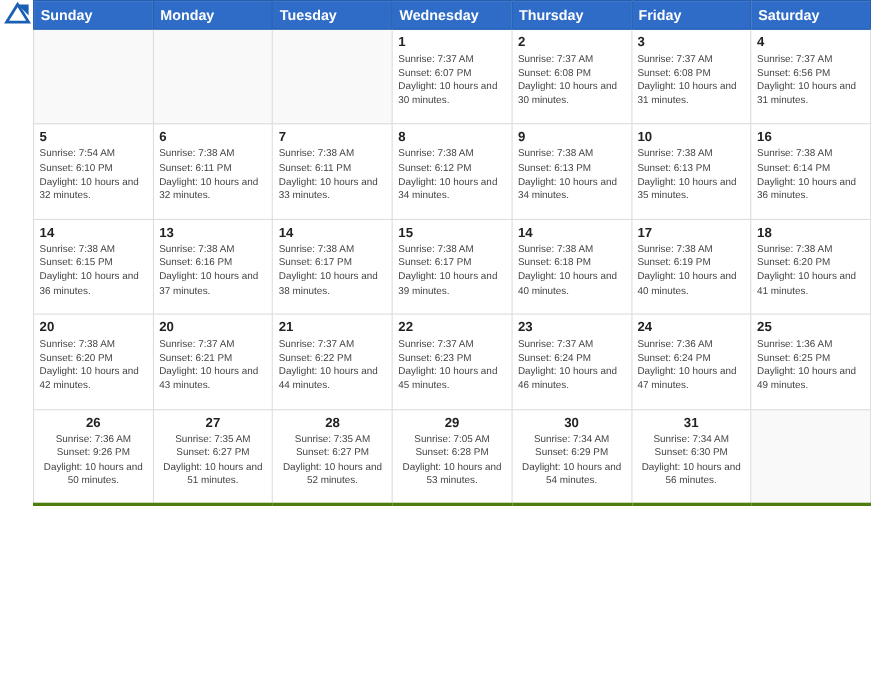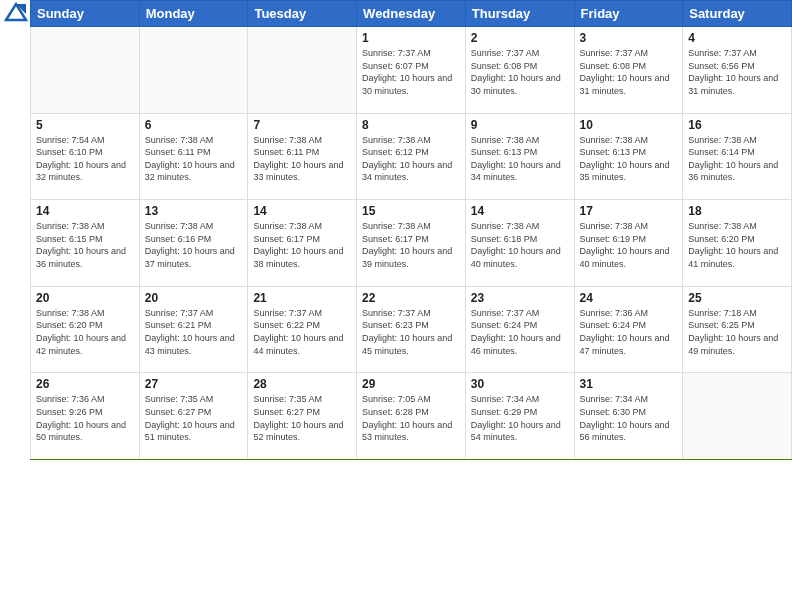--- a/index.html
+++ b/index.html
@@ -78,21 +78,22 @@
     }
     .day-info {
       font-size: 9px;
       color: #444;
       line-height: 1.4;
     }
     .empty {
       background: #f9f9f9;
     }
     tr:last-child td {
-      border-bottom: 1px solid #4d7c0f;
+      border-bottom: 3px solid #4d7c0f;
+      text-align: center;
     }
   </style>
 </head>
 <body>
 
 <div class="page">
   <div class="header">
     <div class="logo">
       <div style="display:flex;flex-direction:column;line-height:1.1;">
         <span style="color:#1a5fb4;font-weight:bold;font-size:17px;"></span>
@@ -271,21 +272,21 @@
 Daylight: 10 hours and 46 minutes.</div>
           </td>
           <td>
             <span class="day-num">24</span>
             <div class="day-info">Sunrise: 7:36 AM
 Sunset: 6:24 PM
 Daylight: 10 hours and 47 minutes.</div>
           </td>
           <td>
             <span class="day-num">25</span>
-            <div class="day-info">Sunrise: 7:18 AM
+            <div class="day-info">Sunrise: 1:36 AM
 Sunset: 6:25 PM
 Daylight: 10 hours and 49 minutes.</div>
           </td>
         </tr>
         <tr>
           <td>
             <span class="day-num">26</span>
             <div class="day-info">Sunrise: 7:36 AM
 Sunset: 9:26 PM
 Daylight: 10 hours and 50 minutes.</div>

